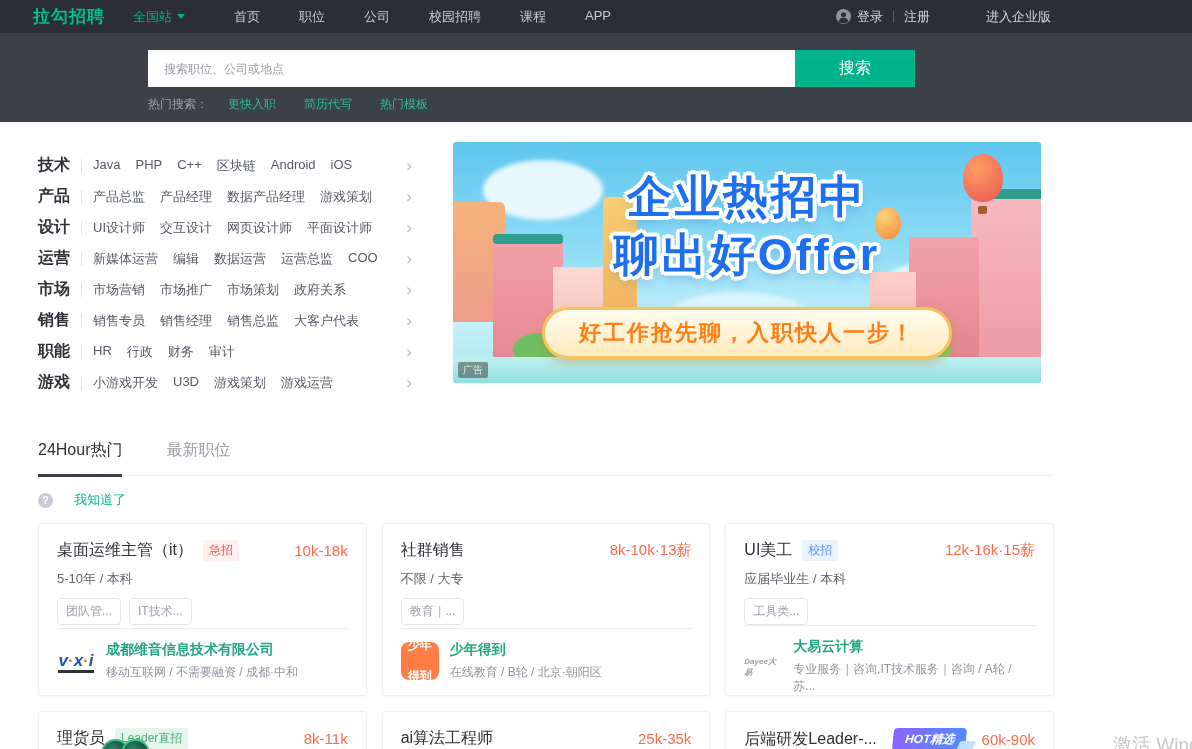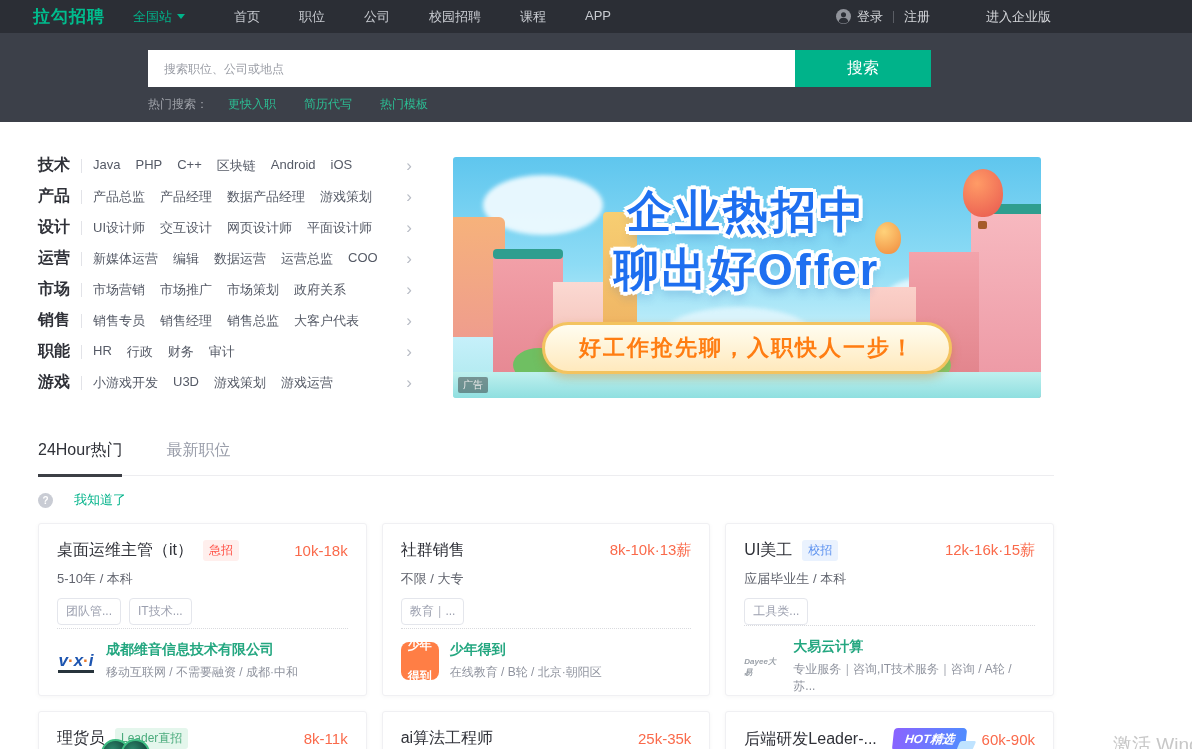--- a/index.html
+++ b/index.html
@@ -17,40 +17,40 @@
   .user-icon { width:15px; height:15px; margin-right:6px; }
   .auth-link { cursor:pointer; color:#d4d6da; }
   .auth-divider { width:1px; height:12px; background:#5a5d64; margin:0 10px; }
   .enterprise-link { margin-left:56px; color:#d4d6da; cursor:pointer; }
 
   
   .search-band { height:89px; background:#3c4049; }
   .search-row { display:flex; margin-left:148px; padding-top:17px; }
   .search-input { width:647px; height:37px; border:none; outline:none; padding:0 16px; font-size:12px; color:#333; background:#fff; }
   .search-input::placeholder { color:#9a9da5; }
-  .search-btn { width:136px; height:37px; background:#00b38a; color:#fff; font-size:16px; border:none; cursor:pointer; }
+  .search-btn { width:120px; height:37px; background:#00b38a; color:#fff; font-size:16px; border:none; cursor:pointer; }
   .hot-row { margin-left:148px; margin-top:9px; font-size:12px; display:flex; align-items:center; gap:28px; }
   .hot-label { color:#9ea1a8; margin-right:-8px; }
   .hot-link { color:#2cbd93; cursor:pointer; text-decoration:none; }
 
   
   .container { margin-left:38px; width:1016px; position:relative; }
 
   
   .hero-row { position:relative; height:276px; padding-top:28px; }
   .categories { width:380px; }
   .cat-row { height:31px; display:flex; align-items:center; }
   .cat-title { font-size:16px; font-weight:700; color:#2f3138; width:37px; flex:none; cursor:pointer; }
   .cat-sep { width:1px; height:14px; background:#e2e3e8; margin:0 11px 0 6px; flex:none; }
   .cat-links { display:flex; gap:15px; white-space:nowrap; }
   .cat-link { font-size:13px; color:#555a66; cursor:pointer; }
   .cat-arrow { margin-left:auto; color:#b9bdc6; font-size:17px; line-height:1; cursor:pointer; padding-right:6px; }
 
   
-  .banner { position:absolute; left:415px; top:35px; width:588px; height:241px; border-radius:3px; overflow:hidden; cursor:pointer;
+  .banner { position:absolute; left:415px; top:20px; width:588px; height:241px; border-radius:3px; overflow:hidden; cursor:pointer;
             background:linear-gradient(180deg,#5fc6ee 0%,#8edcf5 45%,#c6f0fa 75%,#a9e8ec 100%); }
   .cloud { position:absolute; background:#eefaff; border-radius:50%; filter:blur(2px); opacity:.95; }
   .c1 { width:120px; height:60px; left:30px; top:18px; }
   .c2 { width:90px; height:48px; left:430px; top:120px; opacity:.8;}
   .c3 { width:150px; height:56px; left:210px; top:150px; opacity:.65;}
   .bld { position:absolute; }
   .bl1 { left:-8px; top:60px; width:60px; height:120px; background:linear-gradient(180deg,#f6b27b,#ef9d8d); border-radius:6px 6px 0 0; }
   .bl2 { left:40px; top:100px; width:70px; height:141px; background:linear-gradient(180deg,#f2a0a8,#e4848f); }
   .bl3 { left:100px; top:125px; width:60px; height:116px; background:linear-gradient(180deg,#fbd9d2,#eeb0a6); }
   .bl4 { left:150px; top:55px; width:34px; height:186px; background:linear-gradient(180deg,#f7ce72,#eba65c); border-radius:4px 4px 0 0; }

